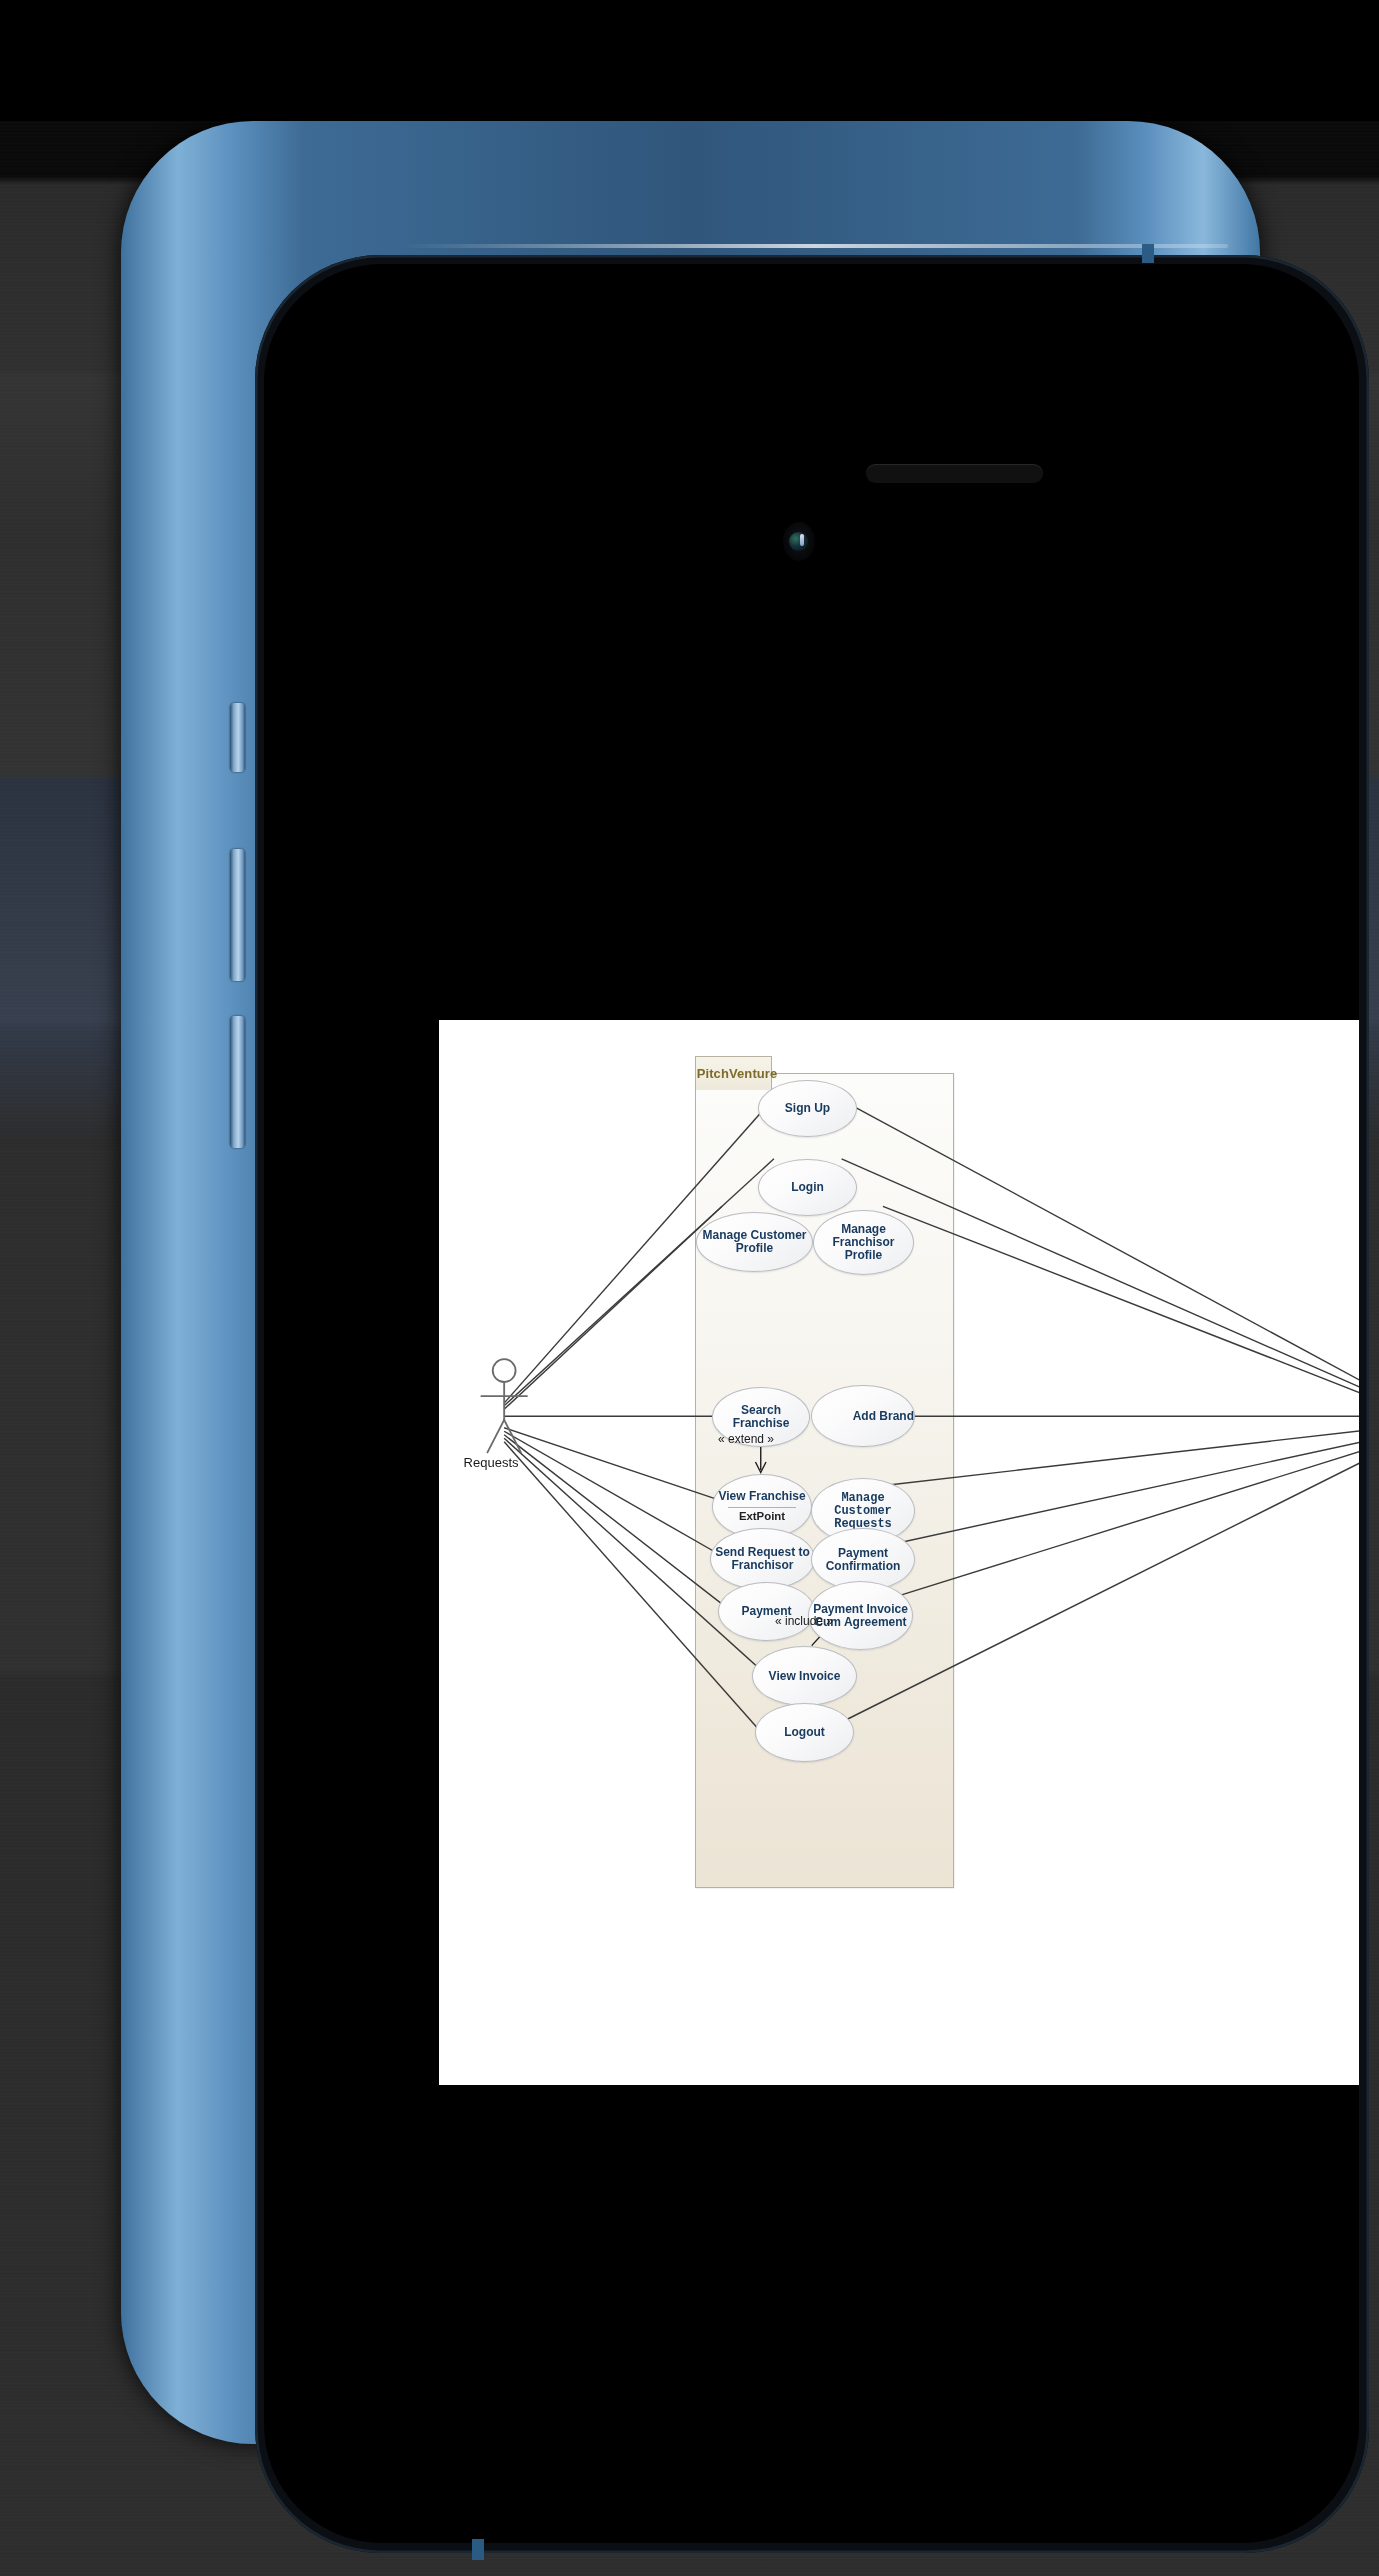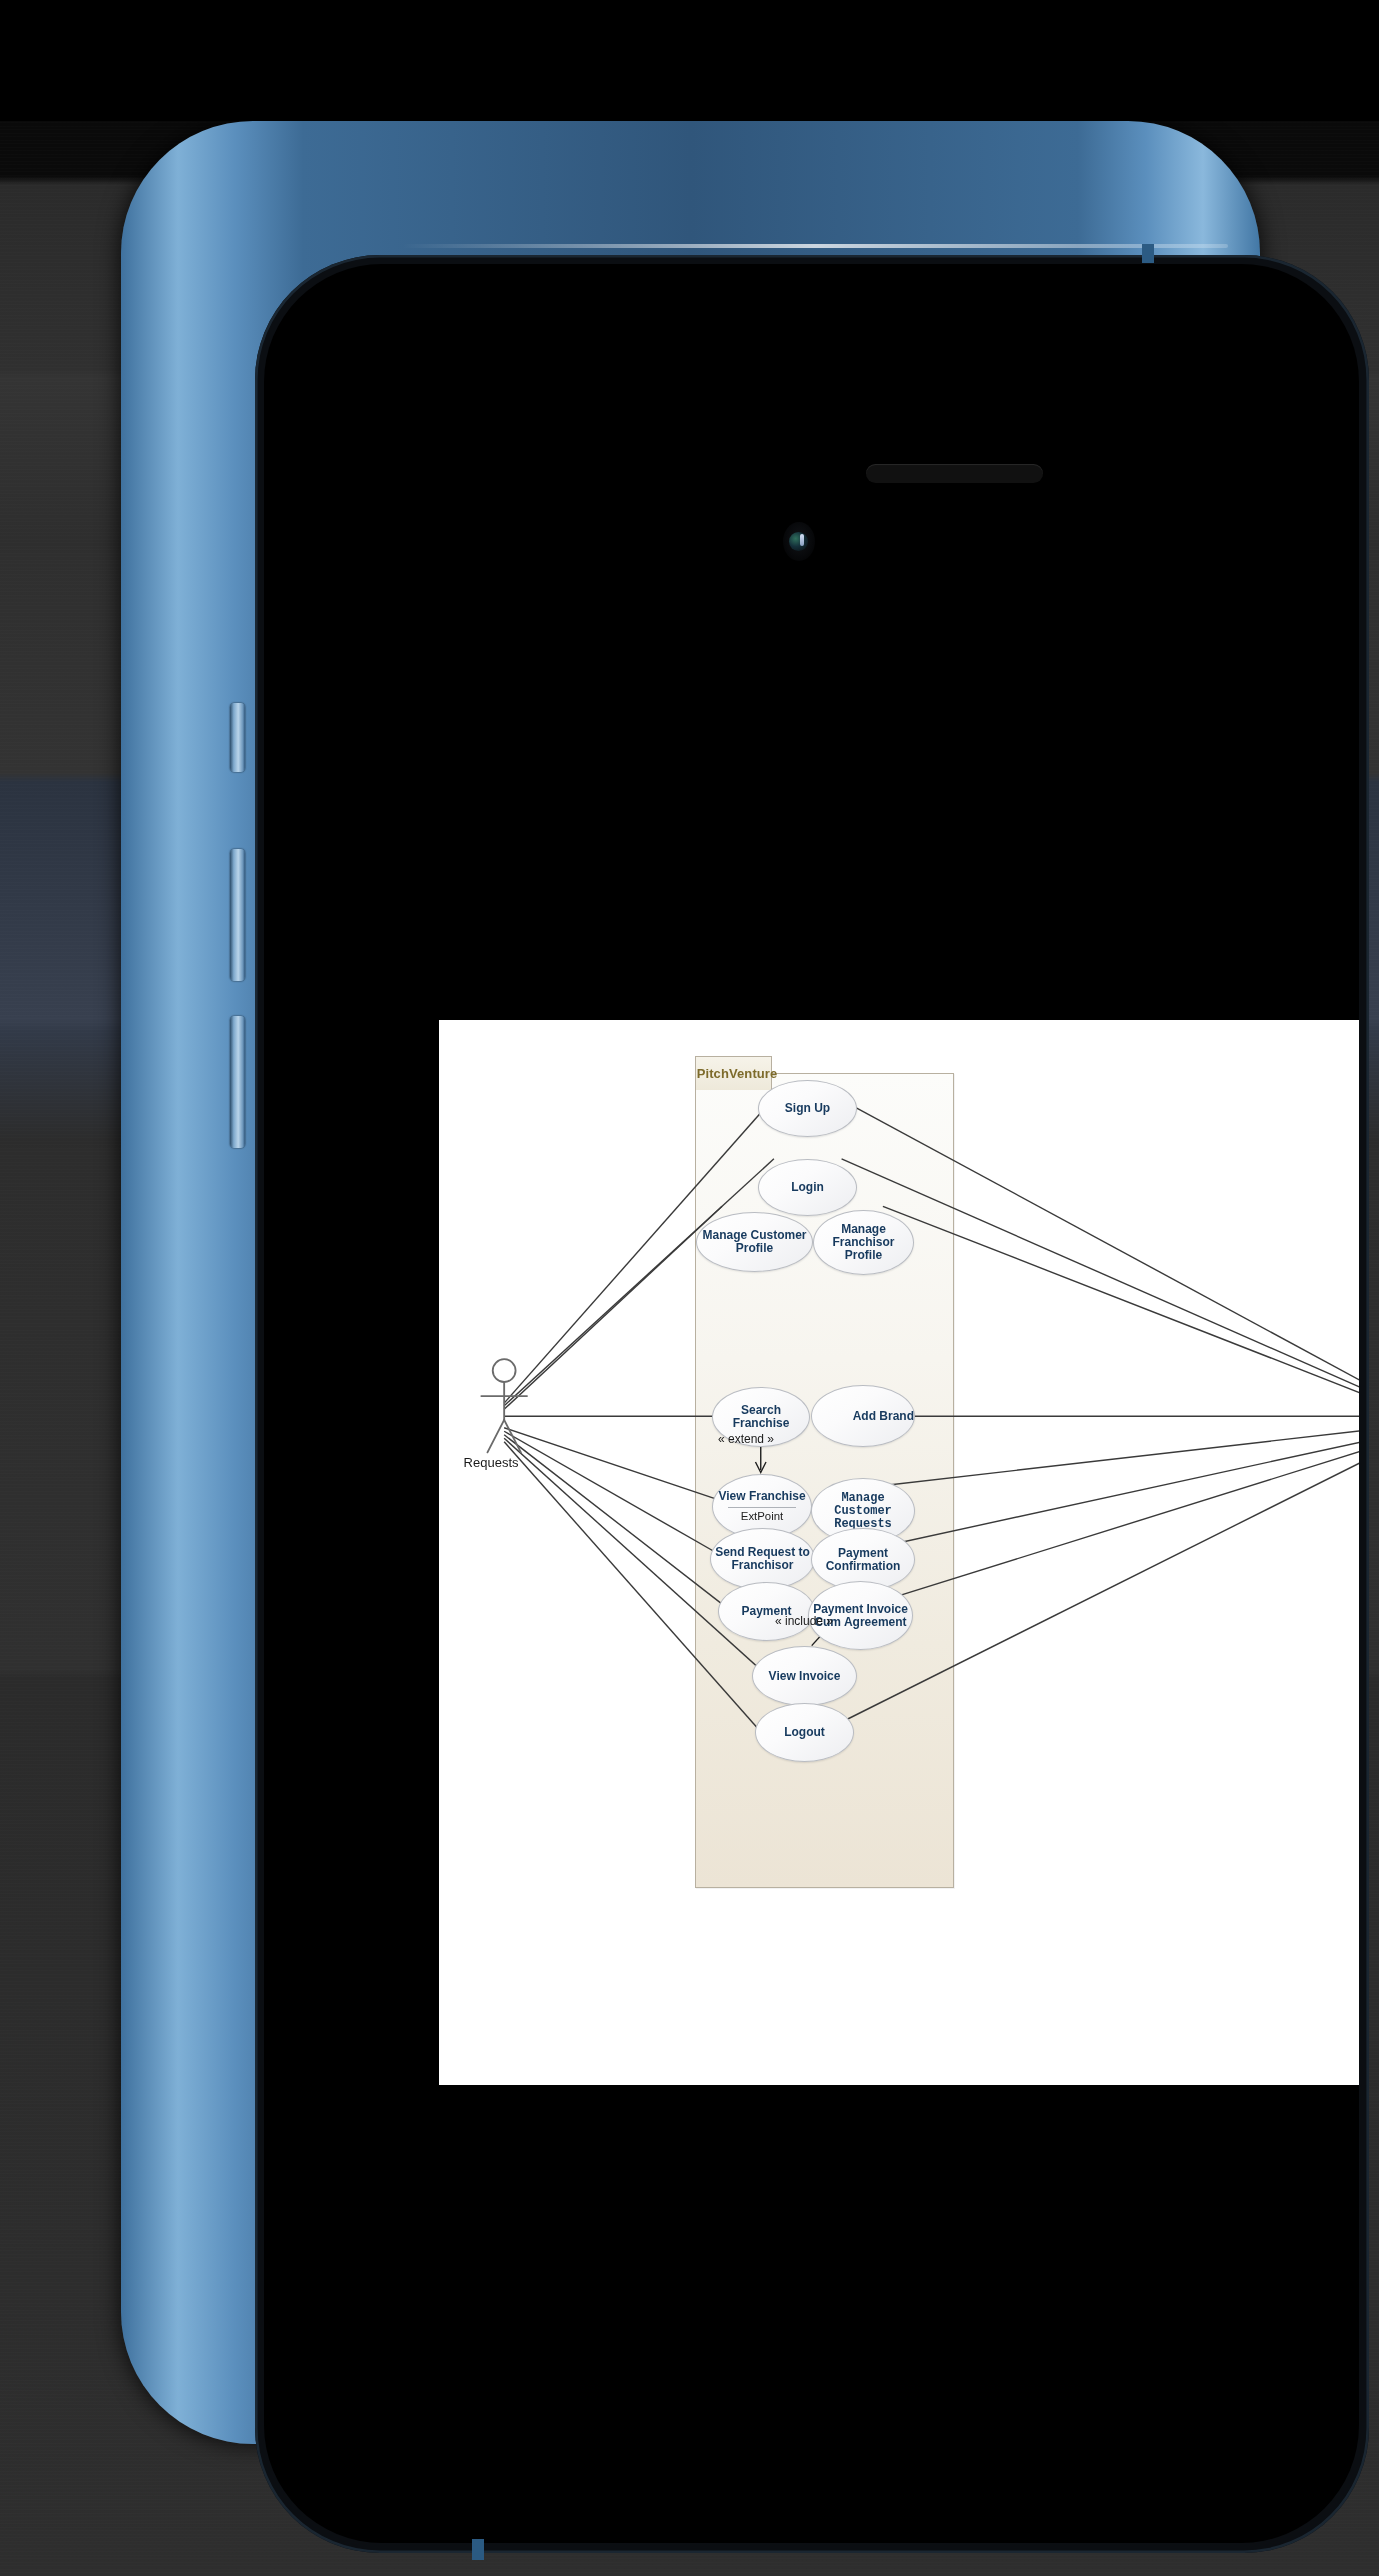--- a/index.html
+++ b/index.html
@@ -114,21 +114,21 @@
     position:absolute;border-radius:50%;
     border:0.9px solid #b9bcc2;
     background:linear-gradient(145deg,#ffffff 0%,#fbfbfc 40%,#edeef1 100%);
     box-shadow:0 0.9px 1.8px rgba(0,0,0,.10);
     display:flex;flex-direction:column;align-items:center;justify-content:center;
     text-align:center;
     color:#173a5e;font-weight:bold;font-size:12px;line-height:13px;
     box-sizing:border-box;
   }
   .uc .ext-sep{width:70%;height:0.9px;background:#aeb2b8;margin:3.5px 0 2.6px;}
-  .uc .ext-pt{font-weight:normal;color:#222;font-size:11.4px;}
+  .uc .ext-pt{font-weight:bold;color:#222;font-size:11.4px;}
 
   
   .actor-label{
     position:absolute;font-size:13px;color:#1a1a1a;white-space:nowrap;
   }
 
   
   .stereo{
     position:absolute;font-size:12px;color:#1a1a1a;white-space:nowrap;
   }

